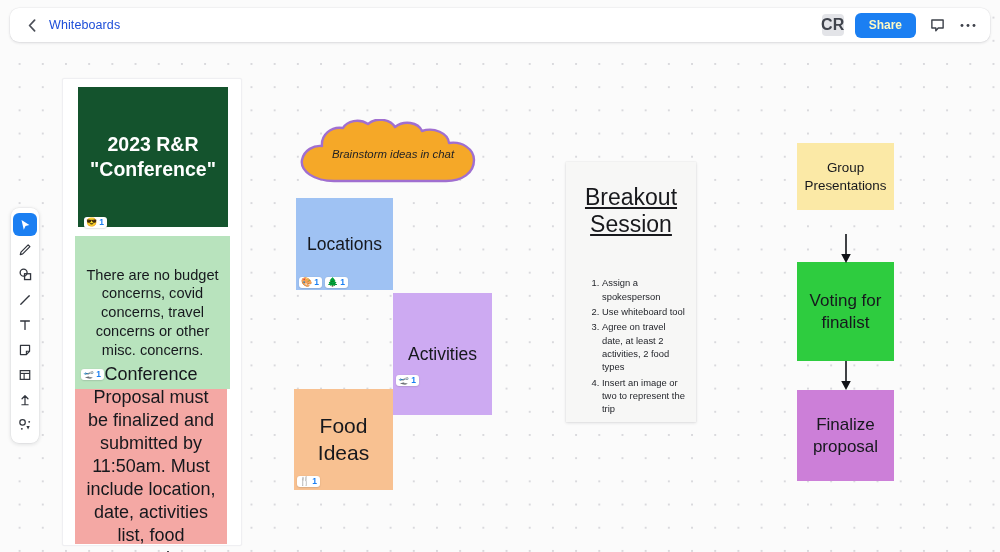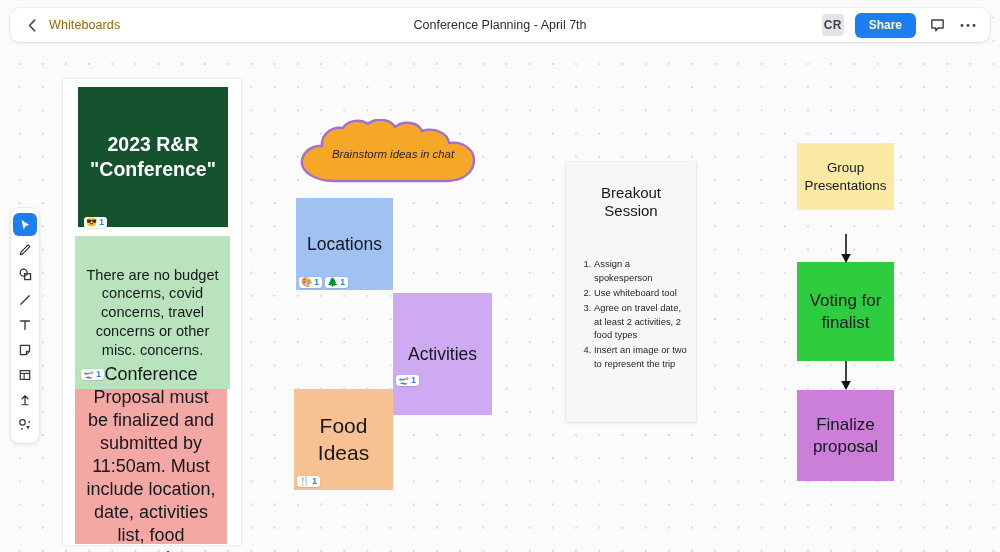--- a/index.html
+++ b/index.html
@@ -41,21 +41,21 @@
   .back-chevron {
     margin-left: 14px;
     width: 16px; height: 16px;
     display: flex; align-items: center; justify-content: center;
     color: #4b4f58;
     cursor: pointer;
   }
   .breadcrumb {
     margin-left: 9px;
     font-size: 12.5px;
-    color: #a16207;
+    color: #1d4ed8;
     letter-spacing: 0.1px;
     cursor: pointer;
   }
   .board-title {
     position: absolute;
     left: 0; right: 0;
     text-align: center;
     font-size: 12.5px;
     color: #2b2f38;
     pointer-events: none;
@@ -65,21 +65,21 @@
     margin-right: 12px;
     display: flex;
     align-items: center;
     gap: 11px;
   }
   .avatar {
     width: 22px; height: 22px;
     border-radius: 4px;
     background: #e3e4e8;
     color: #40444c;
-    font-size: 12px;
+    font-size: 16px;
     font-weight: bold;
     display: flex; align-items: center; justify-content: center;
     letter-spacing: 0.2px;
     cursor: pointer;
   }
   .share-btn {
     background: #1b7ff2;
     color: #fef9c3;
     font-size: 12px;
     font-weight: bold;
@@ -212,34 +212,35 @@
   .doc-card {
     position: absolute;
     left: 566px; top: 162px;
     width: 130px; height: 260px;
     background: #f7f7f6;
     box-shadow: 0 1px 3px rgba(15,18,30,0.12), 0 0 0 0.5px rgba(15,18,30,0.04);
     display: block;
   }
   .doc-title {
     padding: 22px 12px 0 12px;
-    font-size: 15px;
+    font-size: 23px;
     line-height: 1.18;
     color: #18191d;
     text-align: center;
+    text-decoration: underline;
   }
   .doc-list {
     margin: 0;
     padding: 38px 8px 0 28px;
     font-size: 9.4px;
     line-height: 1.42;
     color: #1e2026;
     text-align: left;
   }
-  .doc-list li { margin-bottom: 2px; }
+  .doc-list li { margin-bottom: 2px; margin-left: 8px; }
 
   
   .flow-yellow {
     left: 797px; top: 143px;
     width: 97px; height: 67px;
     background: #fbe9a6;
     font-size: 13.4px;
     line-height: 1.3;
     align-items: center;
   }
@@ -394,21 +395,20 @@
     <polygon points="8,29 3.2,20 12.8,20" fill="#111318"></polygon>
   </svg>
 
   <div class="topbar">
     <div class="back-chevron">
       <svg width="8" height="13" viewBox="0 0 8 13">
         <path d="M6.6 1.2 L1.6 6.5 L6.6 11.8" fill="none" stroke="currentColor" stroke-width="1.7" stroke-linecap="round" stroke-linejoin="round"></path>
       </svg>
     </div>
     <div class="breadcrumb">Whiteboards</div>
-    <div class="board-title">Conference Planning - April 7th</div>
     <div class="topbar-right">
       <div class="avatar">CR</div>
       <button class="share-btn">Share</button>
       <div class="icon-btn">
         <svg width="15" height="15" viewBox="0 0 16 16">
           <path d="M2 2.2 h12 v8.4 h-5.2 l-2.6 2.9 v-2.9 H2 Z" fill="none" stroke="currentColor" stroke-width="1.5" stroke-linejoin="round"></path>
         </svg>
       </div>
       <div class="icon-btn dots-btn">
         <svg width="16" height="5" viewBox="0 0 16 5">

